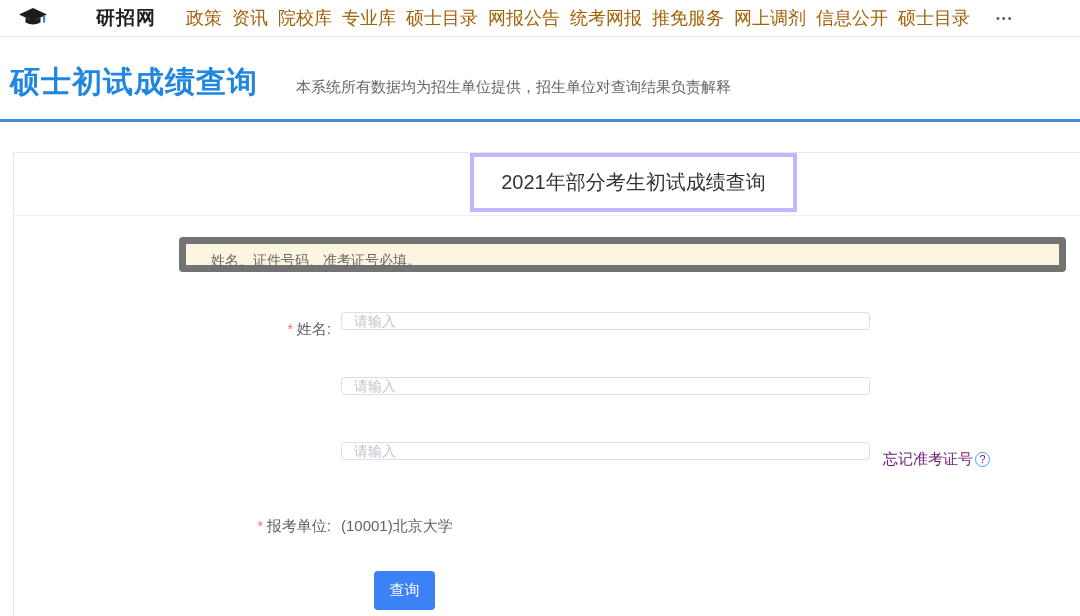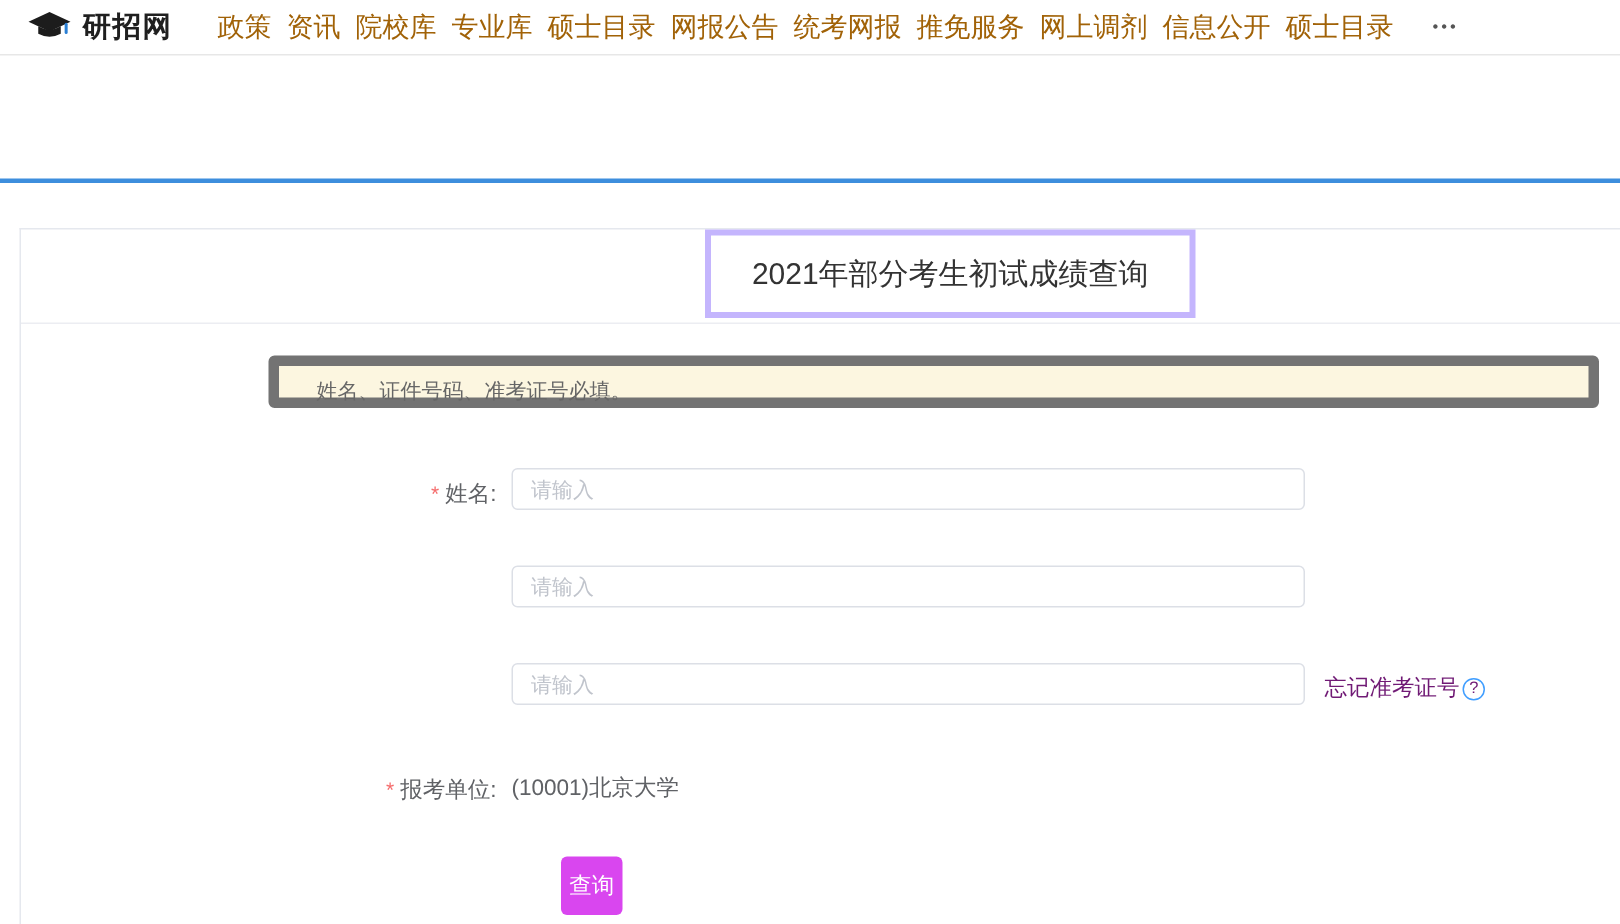--- a/index.html
+++ b/index.html
@@ -3,21 +3,21 @@
 <meta charset="utf-8">
 <style>
   * { margin: 0; padding: 0; box-sizing: border-box; }
   html, body { width: 1080px; height: 616px; background: #ffffff; overflow: hidden;
     font-family: "Liberation Sans", "DejaVu Sans", sans-serif; }
   .stage { position: relative; width: 1080px; height: 616px; background: #fff; }
 
   
   .topnav { position: absolute; top: 0; left: 0; width: 1080px; height: 37px;
     border-bottom: 1px solid #e7e7e7; display: flex; align-items: center; background: #fff; }
-  .logo { display: flex; align-items: center; margin-left: 18px; cursor: pointer; }
+  .logo { display: flex; align-items: center; margin-left: 18px; cursor: pointer; gap: 41px; }
   .logo svg { display: block; }
   .logo-text { font-size: 19px; font-weight: bold; color: #1f1f1f; margin-left: 7px; letter-spacing: 1px; }
   .nav-items { display: flex; align-items: center; margin-left: 20px; }
   .nav-item { font-size: 18px; color: #a16207; margin-left: 10px; cursor: pointer; white-space: nowrap; }
   .nav-more { font-size: 11px; color: #555; margin-left: 26px; letter-spacing: 2px; cursor: pointer; }
 
   
   .page-header { position: absolute; top: 60px; left: 0; width: 1080px; height: 47px; }
   .page-title { position: absolute; left: 10px; top: 2px; font-size: 30px; font-weight: bold; color: #2186e0; letter-spacing: 1px; }
   .page-subtitle { position: absolute; left: 296px; top: 18px; font-size: 15px; color: #666; }
@@ -38,32 +38,32 @@
 
   
   .form-row { position: absolute; left: 0; height: 34px; width: 100%; }
   .row-name   { top: 159px; }
   .row-idcard { top: 224px; }
   .row-ticket { top: 289px; }
   .row-unit   { top: 356px; }
   .field-label { position: absolute; left: 0; top: 0; width: 317px; height: 34px;
     text-align: right; font-size: 15px; color: #606266; line-height: 34px; white-space: nowrap; }
   .req-star { color: #f56c6c; margin-right: 4px; font-size: 14px; }
-  .text-input { position: absolute; left: 327px; top: 0; width: 529px; height: 28px;
+  .text-input { position: absolute; left: 327px; top: 0; width: 529px; height: 18px;
     border: 1px solid #dcdfe6; border-radius: 4px; padding: 0 12px; font-size: 14px; color: #333;
     outline: none; background: #fff; font-family: inherit; }
   .text-input::placeholder { color: #c0c4cc; }
   .forgot-link { position: absolute; left: 869px; top: 0; height: 34px; line-height: 34px;
     font-size: 15px; color: #701a75; text-decoration: none; display: flex; align-items: center; cursor: pointer; }
   .q-circle { display: inline-block; width: 15px; height: 15px; border: 1px solid #409eff;
     border-radius: 50%; font-size: 11px; line-height: 13px; text-align: center; margin-left: 2px; }
   .field-value { position: absolute; left: 327px; top: 0; height: 34px; line-height: 34px;
     font-size: 15px; color: #606266; }
-  .query-btn { position: absolute; left: 360px; top: 418px; width: 41px; height: 39px;
-    background: #d946ef; color: #fff; font-size: 15px; border: none; border-radius: 4px;
+  .query-btn { position: absolute; left: 360px; top: 418px; width: 61px; height: 39px;
+    background: #3b82f6; color: #fff; font-size: 15px; border: none; border-radius: 4px;
     cursor: pointer; font-family: inherit; }
 </style>
 </head>
 <body>
 
 <div class="stage">
 
   <div class="topnav">
     <div class="logo">
       <span>
@@ -84,20 +84,24 @@
       <span class="nav-item">网报公告</span>
       <span class="nav-item">统考网报</span>
       <span class="nav-item">推免服务</span>
       <span class="nav-item">网上调剂</span>
       <span class="nav-item">信息公开</span>
       <span class="nav-item">硕士目录</span>
       <span class="nav-more">•••</span>
     </div>
   </div>
 
+  <div class="page-header">
+    <span class="page-title">硕士初试成绩查询</span>
+    <span class="page-subtitle">本系统所有数据均为招生单位提供，招生单位对查询结果负责解释</span>
+  </div>
   <div class="blue-rule"></div>
 
   <div class="panel">
     <div class="panel-head">
       <div class="red-annotation">
         <span class="panel-title">2021年部分考生初试成绩查询</span>
       </div>
     </div>
 
     <div class="notice">姓名、证件号码、准考证号必填。</div>

